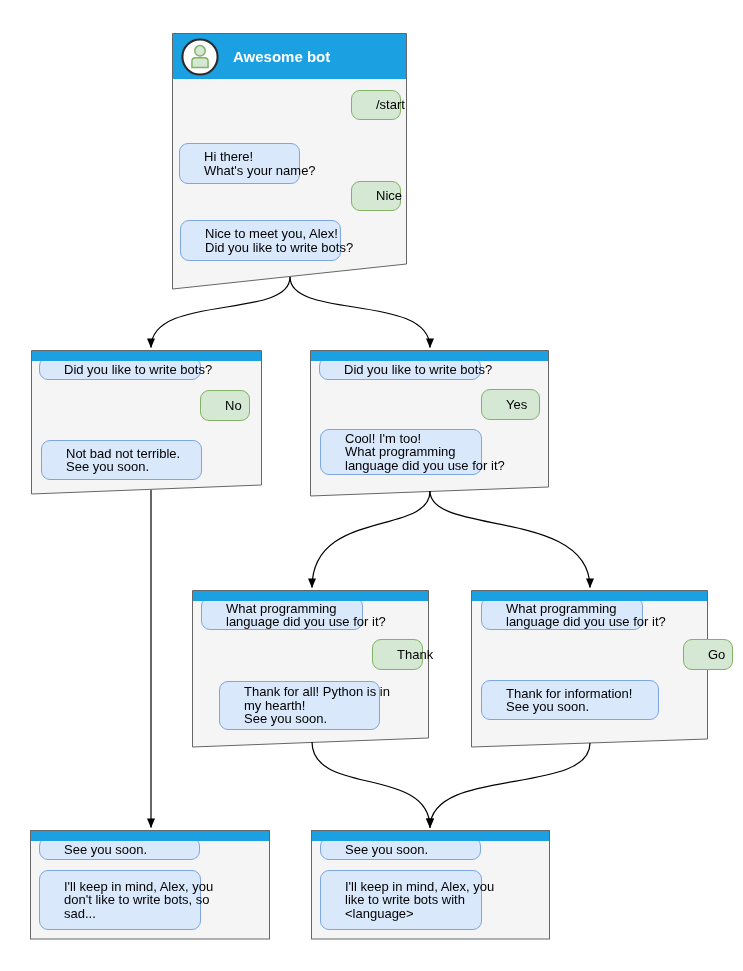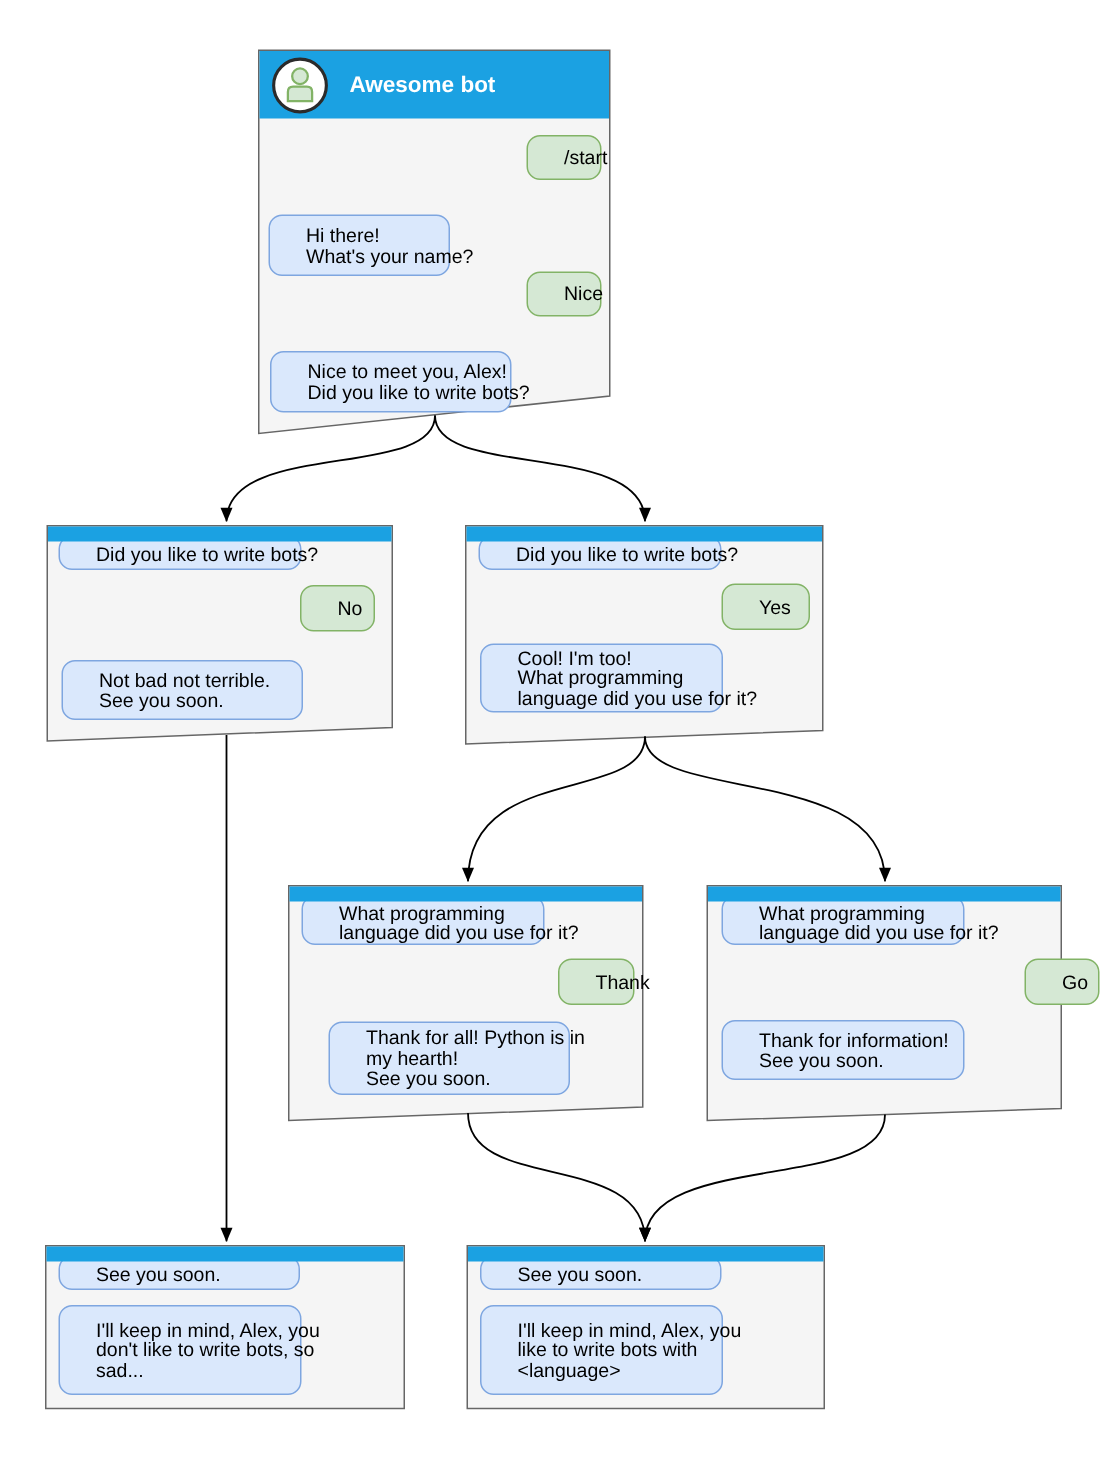--- a/index.html
+++ b/index.html
@@ -102,21 +102,21 @@
           <circle cx="20" cy="13.5" r="5.5" fill="#d5e8d4" stroke="#82b366" stroke-width="1.6"></circle>
           <path d="M11.5 31 L11.5 24.5 Q11.5 20.8 15.2 20.8 L24.8 20.8 Q28.5 20.8 28.5 24.5 L28.5 31 Z" fill="#d5e8d4" stroke="#82b366" stroke-width="1.6"></path>
         </svg>
       </span>
       <span class="bot-title">Awesome bot</span>
     </div>
     <div class="bubble user-bubble" style="left:179px; top:57px; width:49px; height:30px;">/start</div>
     <div class="bubble bot-bubble" style="left:7px; top:98px; width:121px; height:41px;margin-top:12px;">Hi there!
 What's your name?</div>
     <div class="bubble user-bubble" style="left:179px; top:148px; width:49px; height:30px;">Nice</div>
-    <div class="bubble bot-bubble" style="left:8px; top:201px; width:161px; height:41px;">Nice to meet you, Alex!
+    <div class="bubble bot-bubble" style="left:8px; top:187px; width:161px; height:41px;">Nice to meet you, Alex!
 Did you like to write bots?</div>
   </div>
 
   <div class="node" style="left:31px; top:350px; width:231px; height:146px;">
     <div class="node-header strip-header" style="width:229px;"></div>
     <div class="bubble bot-bubble tucked" style="left:8px; top:7px; width:162px; height:23px;">Did you like to write bots?</div>
     <div class="bubble user-bubble" style="left:169px; top:40px; width:48px; height:31px;">No</div>
     <div class="bubble bot-bubble" style="left:10px; top:90px; width:161px; height:40px;">Not bad not terrible.
 See you soon.</div>
   </div>
@@ -138,21 +138,21 @@
     <div class="bubble bot-bubble" style="left:27px; top:91px; width:161px; height:49px;">Thank for all! Python is in
 my hearth!
 See you soon.</div>
   </div>
 
   <div class="node" style="left:471px; top:590px; width:237px; height:158px;">
     <div class="node-header strip-header" style="width:235px;"></div>
     <div class="bubble bot-bubble tucked" style="left:10px; top:7px; width:162px; height:33px;">What programming
 language did you use for it?</div>
     <div class="bubble user-bubble" style="left:181px; top:49px; width:48px; height:31px;margin-left:31px;">Go</div>
-    <div class="bubble bot-bubble" style="left:10px; top:90px; width:162px; height:40px;">Thank for information!
+    <div class="bubble bot-bubble" style="left:10px; top:90px; width:178px; height:40px;">Thank for information!
 See you soon.</div>
   </div>
 
   <div class="node" style="left:30px; top:830px; width:240px; height:109px;">
     <div class="node-header strip-header" style="width:238px;"></div>
     <div class="bubble bot-bubble tucked" style="left:9px; top:7px; width:161px; height:23px;">See you soon.</div>
     <div class="bubble bot-bubble" style="left:9px; top:40px; width:162px; height:60px;">I'll keep in mind, Alex, you
 don't like to write bots, so
 sad...</div>
   </div>

